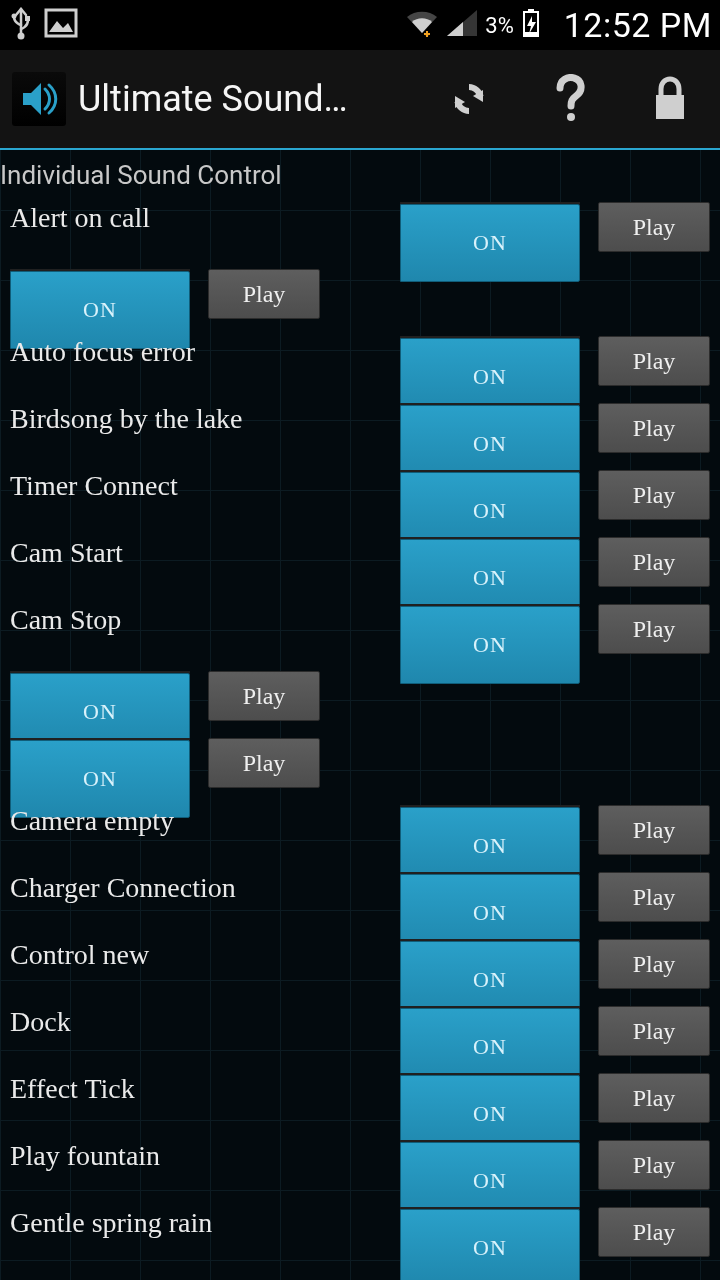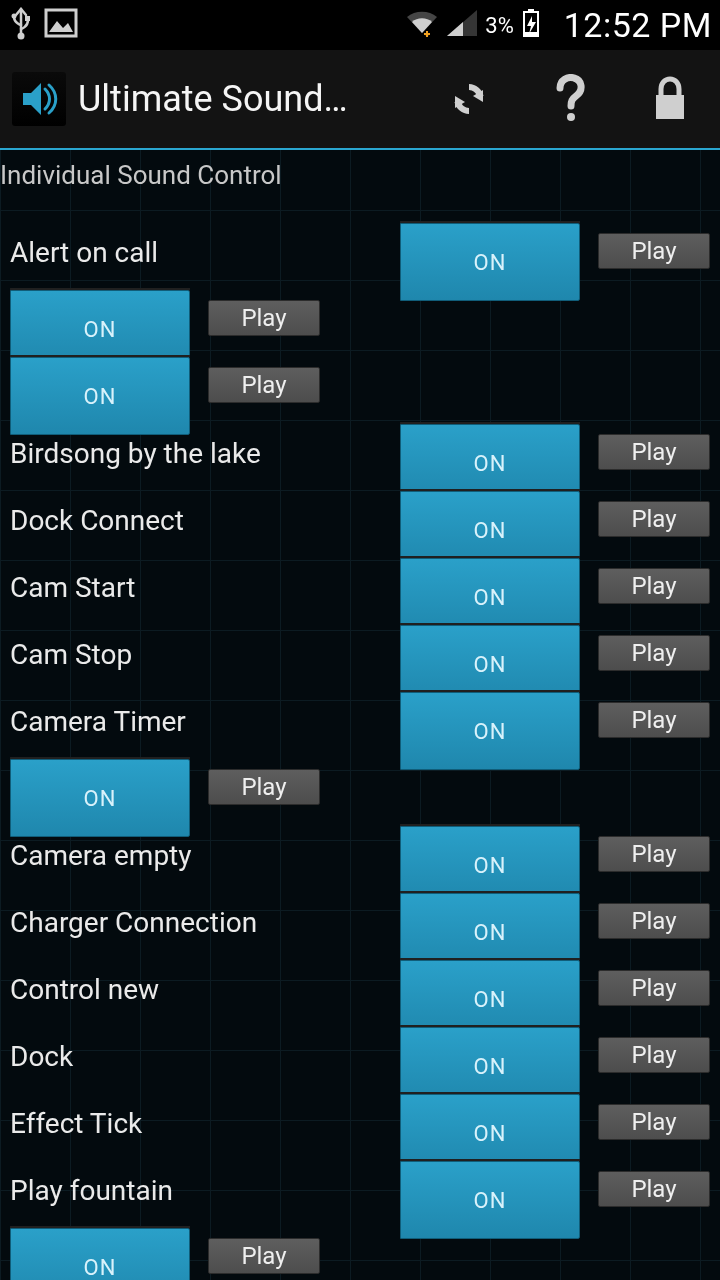--- a/index.html
+++ b/index.html
@@ -74,23 +74,24 @@
     color: #c8c8c8;
     padding: 10px 0 12px;
   }
 
   .list {
     position: relative;
     z-index: 2;
   }
   .row {
     display: flex;
-    align-items: flex-end;
+    align-items: flex-start;
     height: 67px;
     padding: 0 10px 0 10px;
+    font-family: Liberation Serif, serif;
   }
   .row .label {
     flex: 1;
     font-size: 28px;
     color: #eaeaea;
     white-space: nowrap;
     overflow: hidden;
   }
   .toggle {
     width: 180px;
@@ -113,21 +114,21 @@
     background: linear-gradient(#2aa0c9,#1f87ad);
     border: 1px solid #105d79;
     border-radius: 0 2px 2px 0;
     display: flex; align-items: center; justify-content: center;
     color: #d9f2fb;
     font-size: 22px;
     letter-spacing: 1px;
   }
   .play-btn {
     width: 112px;
-    height: 36px;
+    height: 50px;
     background: linear-gradient(#5e5e5e,#4d4d4d);
     border: 1px solid #2c2c2c;
     border-radius: 2px;
     display: flex; align-items: center; justify-content: center;
     color: #efefef;
     font-size: 24px;
   }
 </style>
 </head>
 <body>
@@ -233,38 +234,39 @@
 
   <div class="row">
     <div class="toggle">
       <div class="off"></div>
       <div class="on">ON</div>
     </div>
     <div class="play-btn">Play</div>
   </div>
 
   <div class="row">
+    <div class="label">Auto focus error</div>
     <div class="toggle">
       <div class="off"></div>
       <div class="on">ON</div>
     </div>
     <div class="play-btn">Play</div>
   </div>
 
   <div class="row">
     <div class="label">Birdsong by the lake</div>
     <div class="toggle">
       <div class="off"></div>
       <div class="on">ON</div>
     </div>
     <div class="play-btn">Play</div>
   </div>
 
   <div class="row">
-    <div class="label">Dock Connect</div>
+    <div class="label">Timer Connect</div>
     <div class="toggle">
       <div class="off"></div>
       <div class="on">ON</div>
     </div>
     <div class="play-btn">Play</div>
   </div>
 
   <div class="row">
     <div class="label">Cam Start</div>
     <div class="toggle">
@@ -277,21 +279,20 @@
   <div class="row">
     <div class="label">Cam Stop</div>
     <div class="toggle">
       <div class="off"></div>
       <div class="on">ON</div>
     </div>
     <div class="play-btn">Play</div>
   </div>
 
   <div class="row">
-    <div class="label">Camera Timer</div>
     <div class="toggle">
       <div class="off"></div>
       <div class="on">ON</div>
     </div>
     <div class="play-btn">Play</div>
   </div>
 
   <div class="row">
     <div class="toggle">
       <div class="off"></div>
@@ -348,19 +349,20 @@
   <div class="row">
     <div class="label">Play fountain</div>
     <div class="toggle">
       <div class="off"></div>
       <div class="on">ON</div>
     </div>
     <div class="play-btn">Play</div>
   </div>
 
   <div class="row">
+    <div class="label">Gentle spring rain</div>
     <div class="toggle">
       <div class="off"></div>
       <div class="on">ON</div>
     </div>
     <div class="play-btn">Play</div>
   </div>
 </div>
 
 </body></html>

